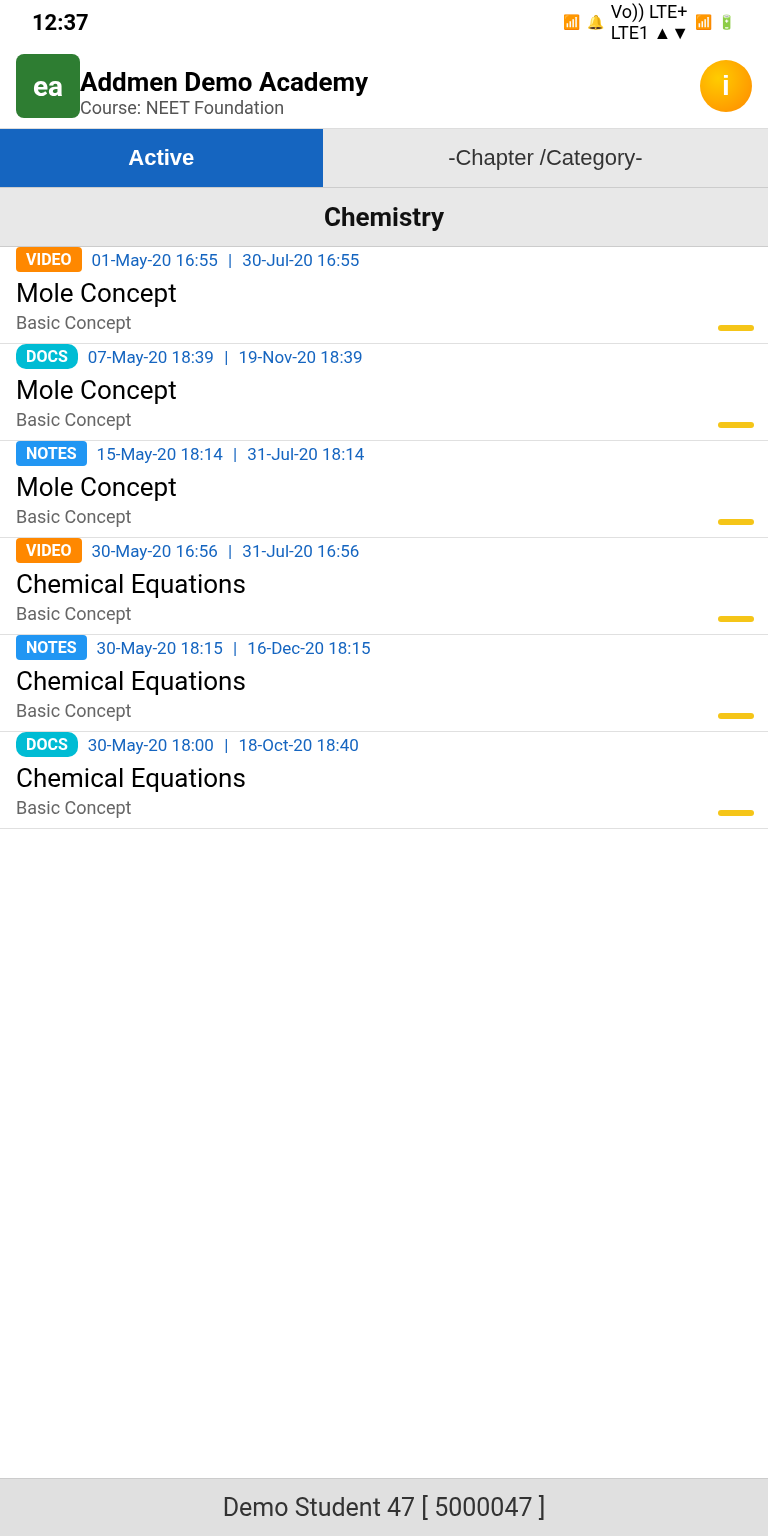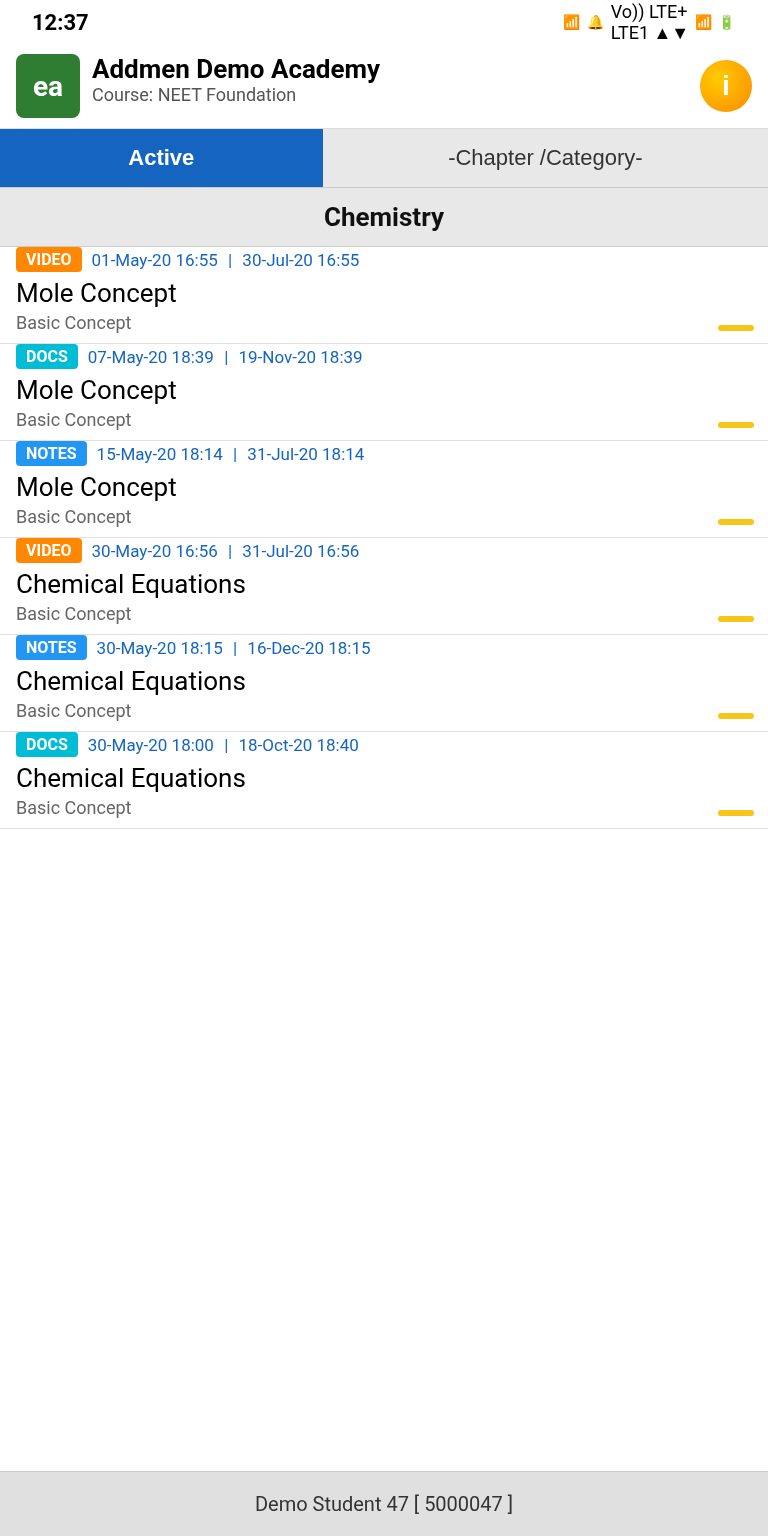--- a/index.html
+++ b/index.html
@@ -39,22 +39,22 @@
     .header {
       background: #ffffff;
       padding: 10px 16px;
       display: flex;
       align-items: center;
       justify-content: space-between;
       border-bottom: 1px solid #ddd;
     }
     .header-left {
       display: flex;
-      align-items: flex-start;
-      gap: 12px;
+      align-items: flex-end;
+      gap: 0;
     }
     .logo {
       width: 64px;
       height: 64px;
       border-radius: 8px;
       background: #2e7d32;
       display: flex;
       align-items: center;
       justify-content: center;
       font-size: 28px;
@@ -150,21 +150,21 @@
 
     .badge {
       padding: 3px 10px;
       border-radius: 4px;
       font-size: 16px;
       font-weight: bold;
       color: white;
       text-transform: uppercase;
     }
     .badge-video { background: #ff8800; }
-    .badge-docs { background: #00bcd4; }
+    .badge-docs { background: #00bcd4; border-radius: 10px; }
     .badge-notes { background: #2196f3; }
 
     .item-dates {
       font-size: 17px;
       color: #1565c0;
     }
     .item-dates span {
       color: #1565c0;
     }
     .date-separator {
@@ -191,22 +191,22 @@
       width: 36px;
       height: 6px;
       background: #f5c518;
       border-radius: 3px;
     }
 
     
     .footer {
       background: #e0e0e0;
       text-align: center;
-      padding: 20px;
-      font-size: 20px;
+      padding: 14px;
+      font-size: 25px;
       color: #333;
       border-top: 1px solid #ccc;
     }
   </style>
 </head>
 <body>
 
 <div class="status-bar">
   <span class="status-time">12:37</span>
   <div class="status-icons">

